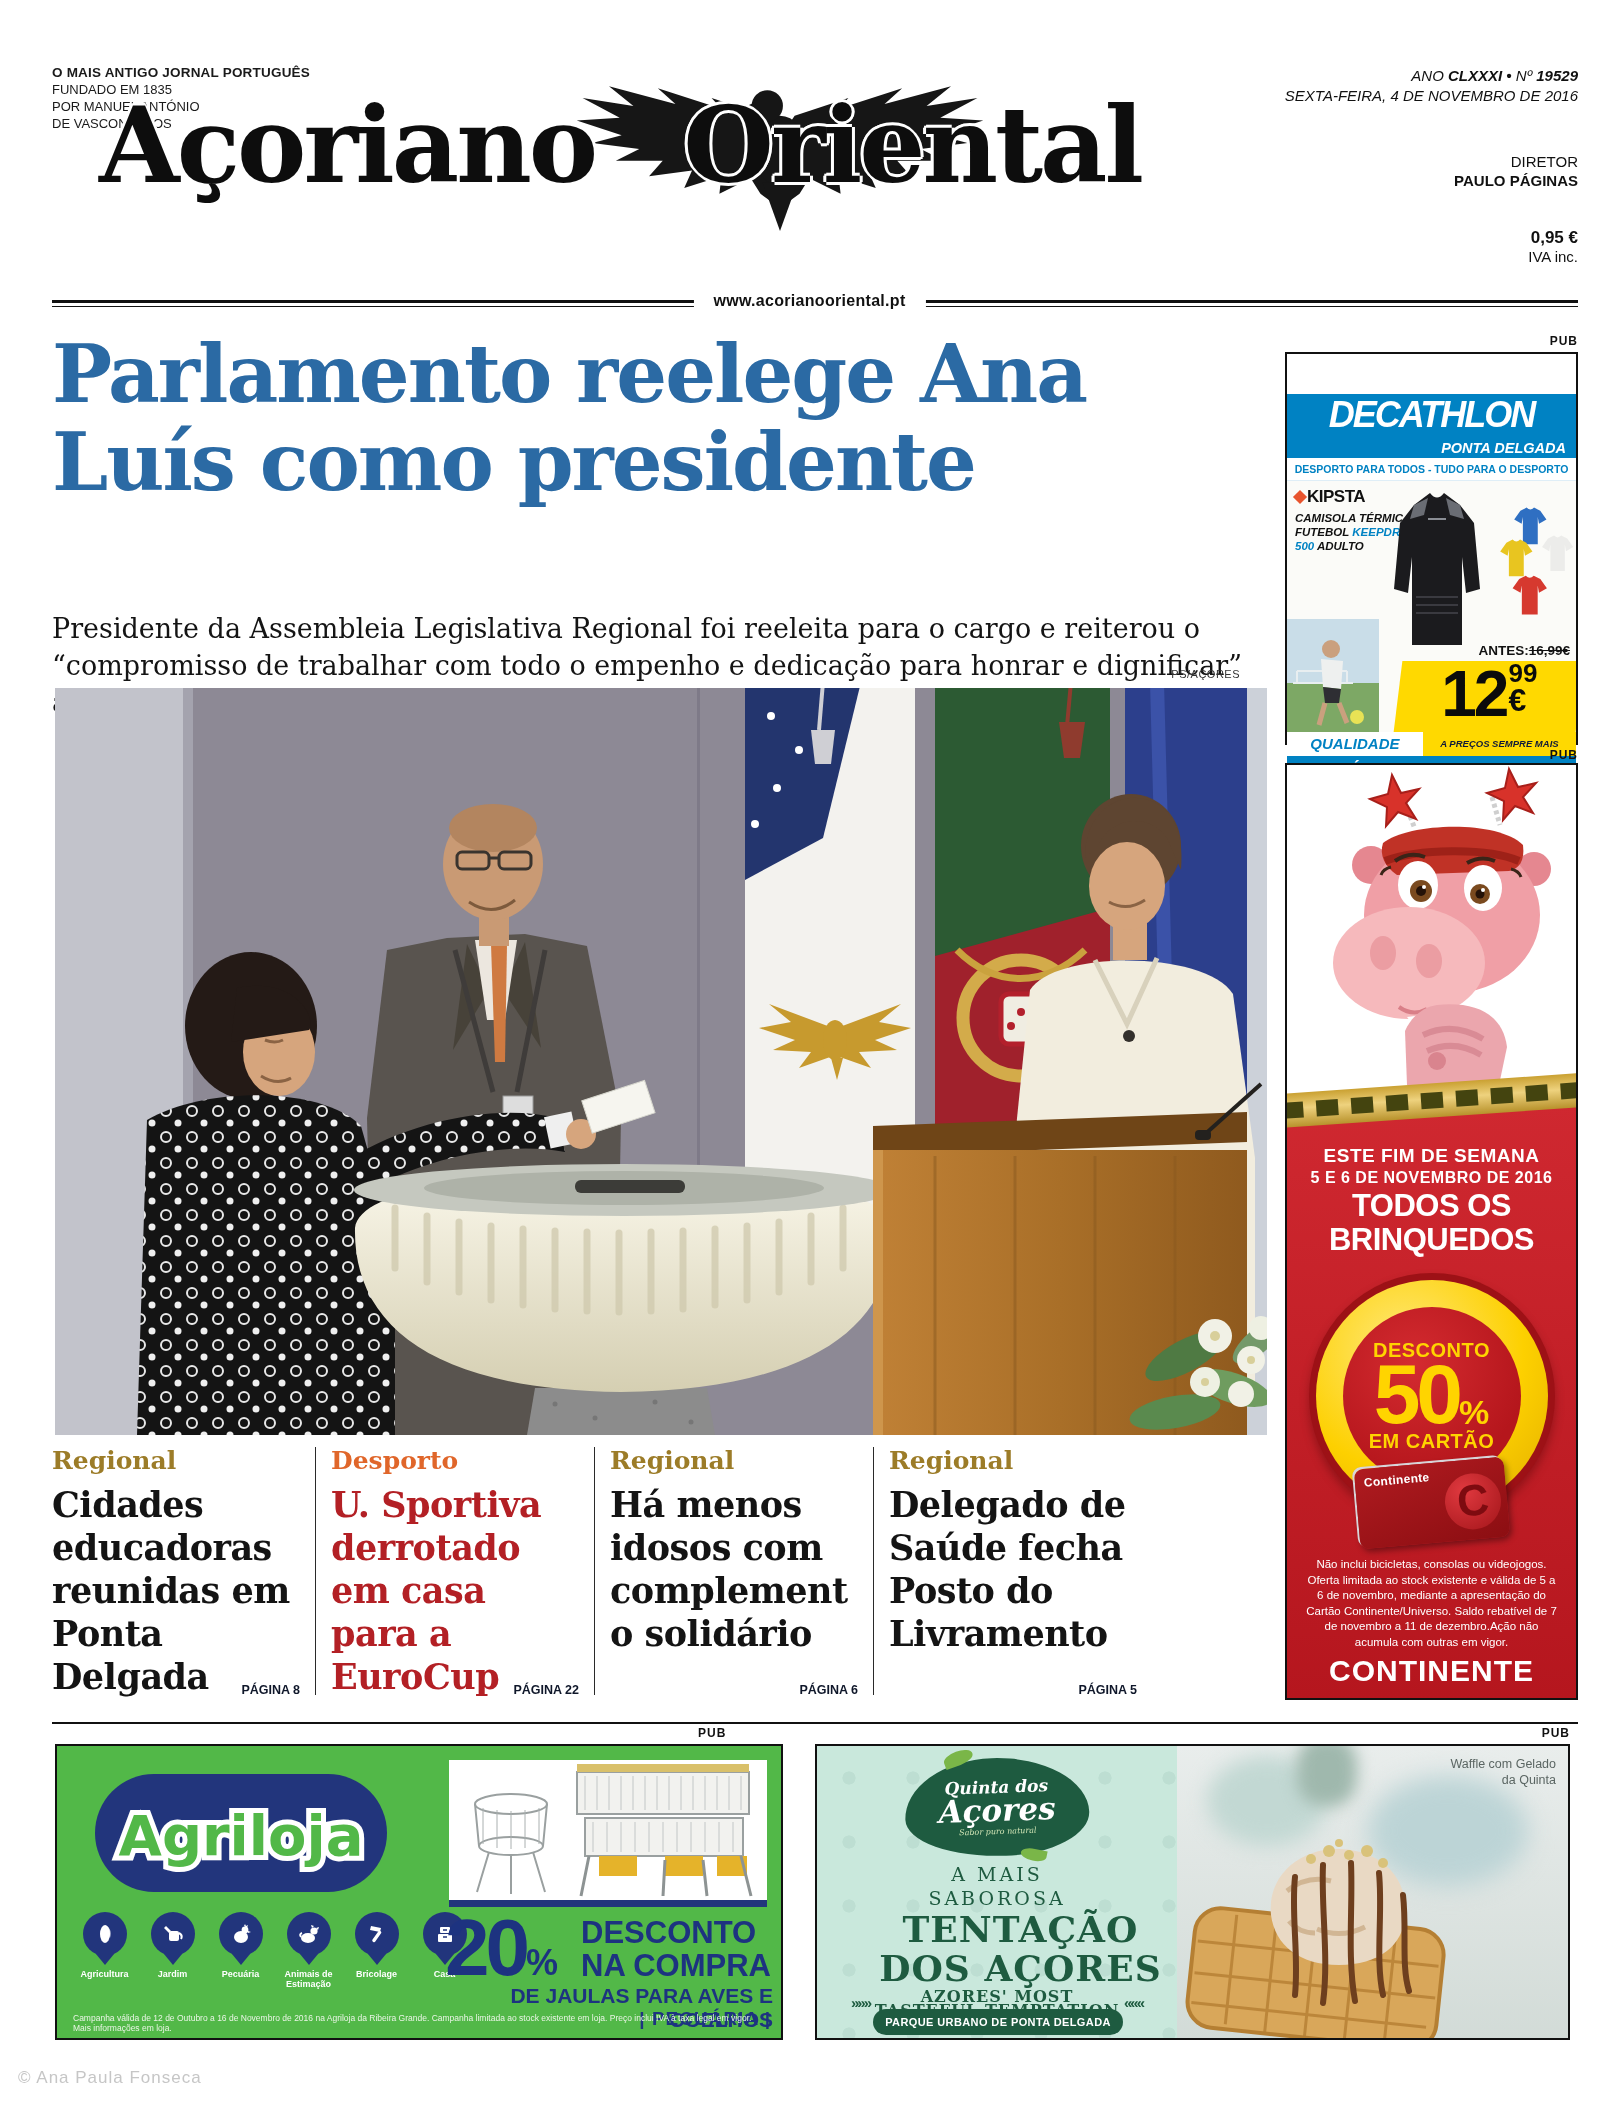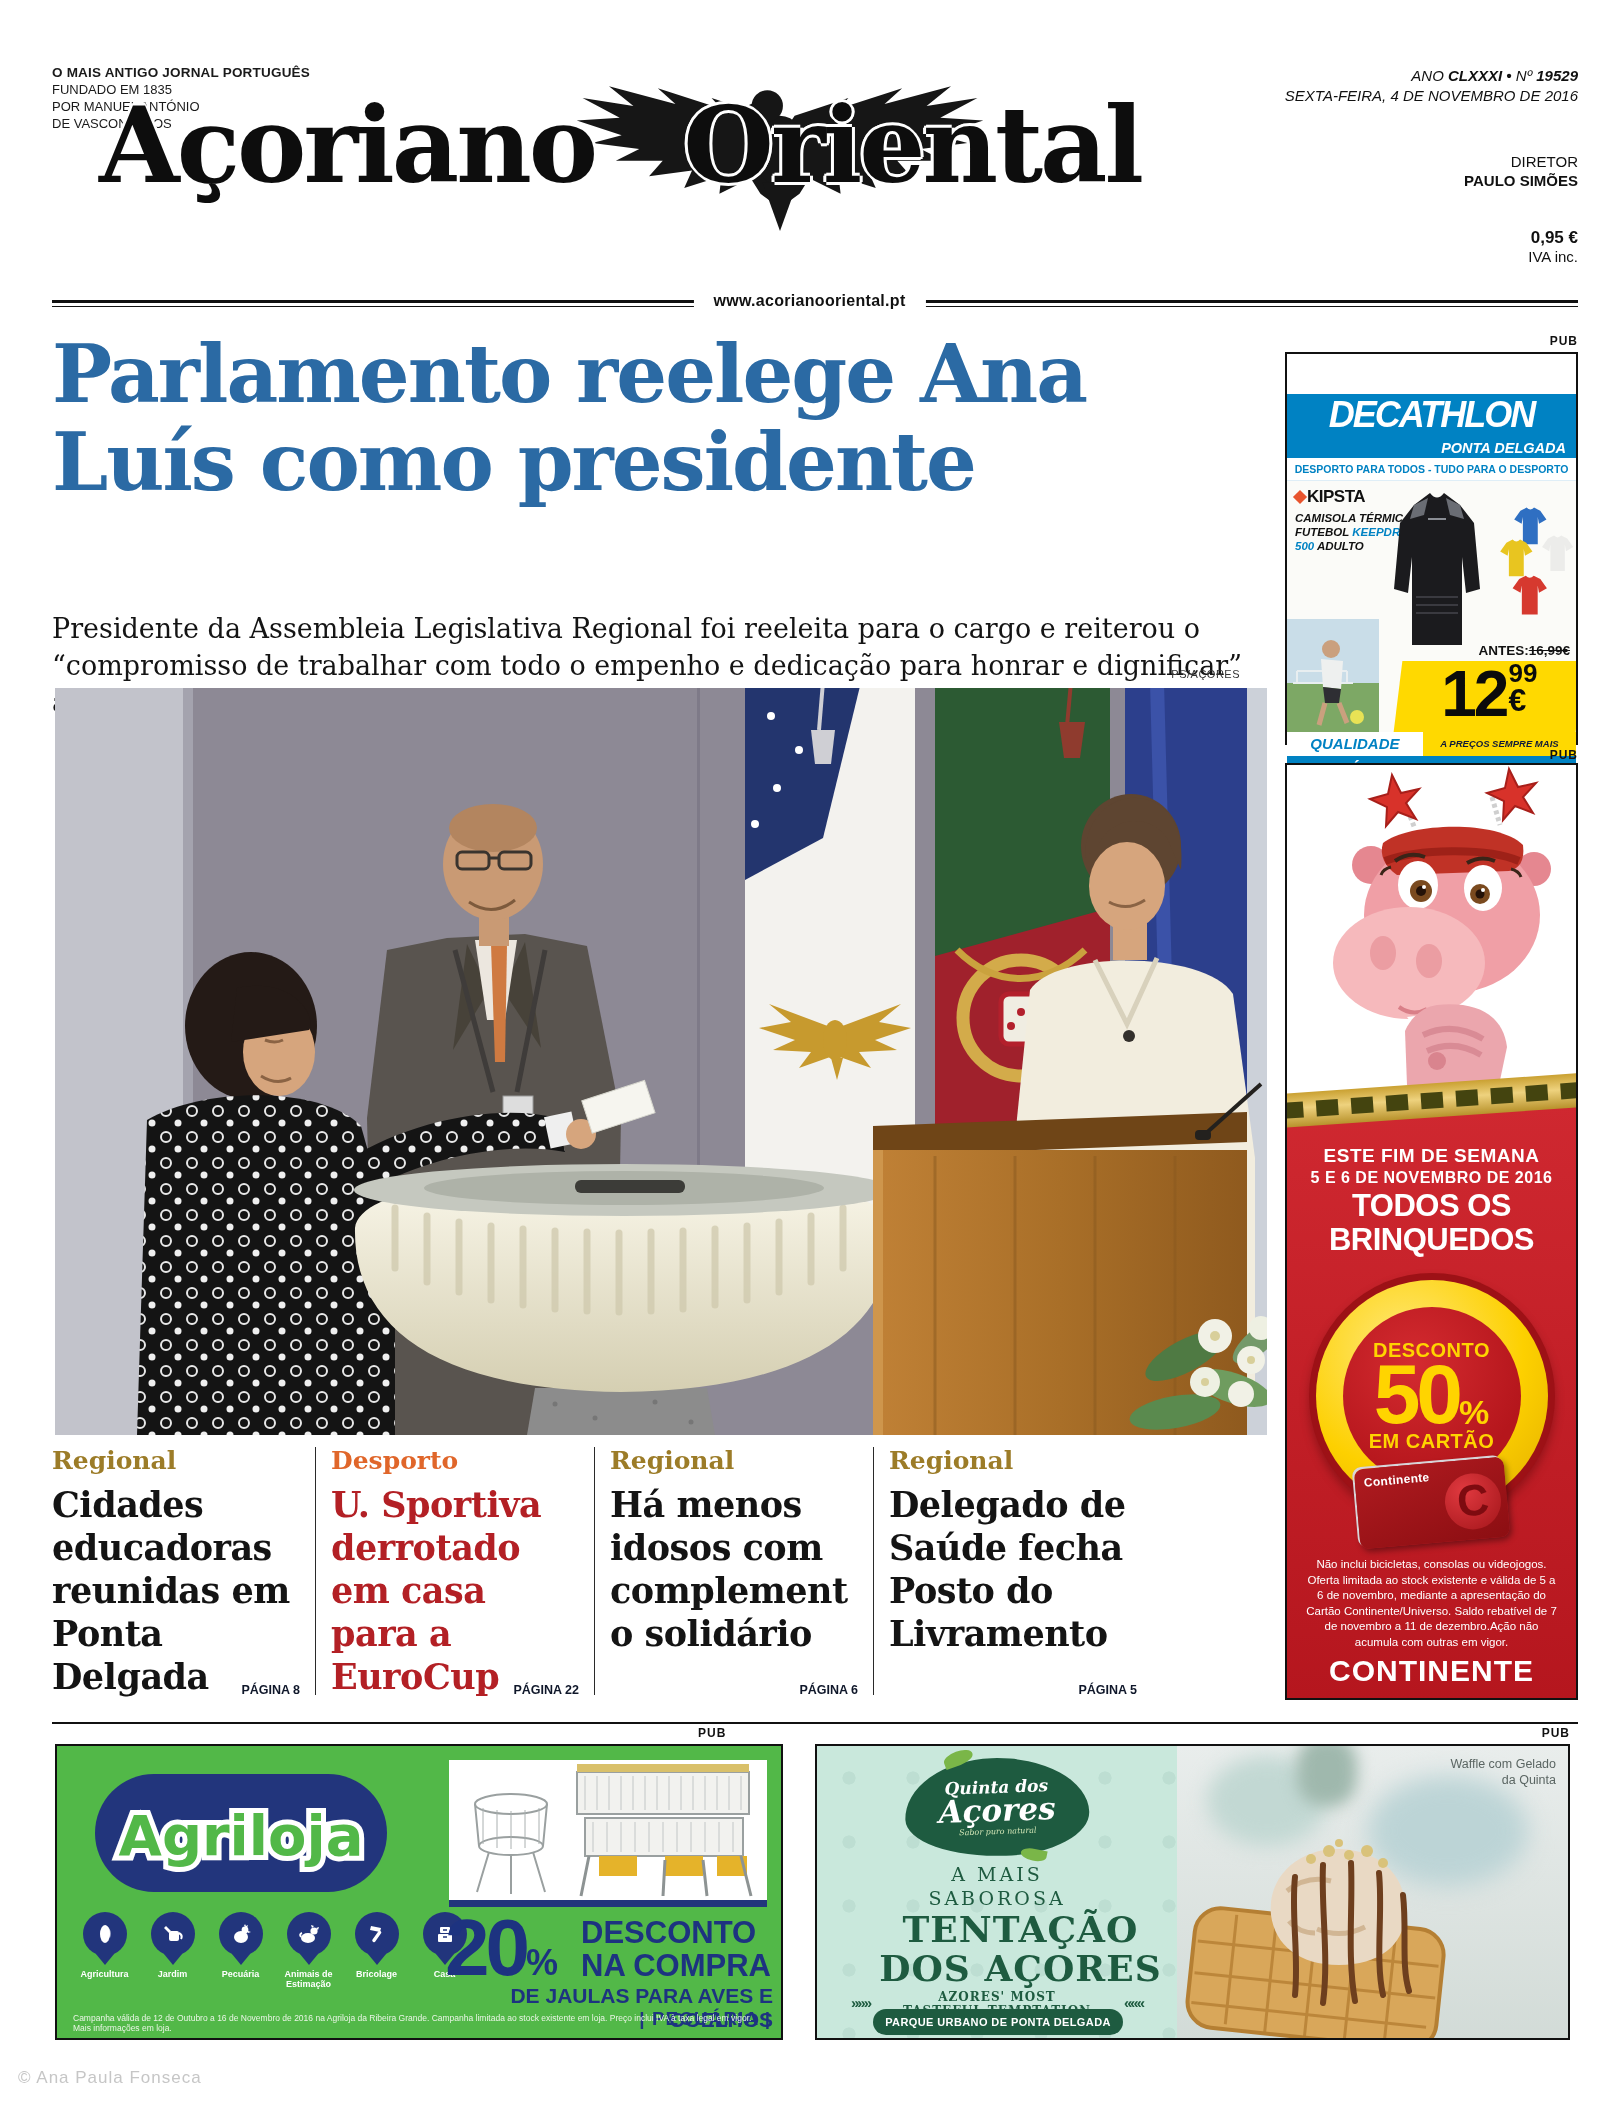--- a/index.html
+++ b/index.html
@@ -155,21 +155,21 @@
   .q-logo::after{content:"";position:absolute;bottom:-6px;right:44px;width:26px;height:12px;background:#7ab648;
       border-radius:50% 0 50% 50%;transform:rotate(14deg);}
   .q-b1{font-family:"DejaVu Serif",serif;font-style:italic;font-weight:bold;color:#fff;font-size:17px;line-height:18px;}
   .q-b2{font-family:"DejaVu Serif",serif;font-style:italic;font-weight:bold;color:#fff;font-size:31px;line-height:32px;margin-top:-2px;}
   .q-tag{font-family:"DejaVu Serif",serif;font-style:italic;color:#cfe3b4;font-size:8px;margin-top:1px;}
   .q-t12{position:absolute;left:0;top:116px;width:360px;text-align:center;color:#1e5b40;
       font-family:"DejaVu Serif",serif;font-size:19px;letter-spacing:3px;line-height:24px;}
   .q-t34{position:absolute;left:0;top:164px;width:407px;text-align:center;color:#1e5b40;
       font-family:"DejaVu Serif",serif;font-weight:bold;font-size:36px;letter-spacing:1px;line-height:39px;}
   .q-sub{position:absolute;left:0;top:244px;width:360px;text-align:center;color:#1e5b40;
-      font-family:"DejaVu Serif",serif;font-weight:bold;font-size:12px;letter-spacing:1px;line-height:14px;}
+      font-family:"DejaVu Serif",serif;font-weight:bold;font-size:16px;letter-spacing:1px;line-height:14px;}
   .q-orn{position:absolute;top:248px;color:#1e5b40;font-size:15px;font-weight:bold;letter-spacing:-2px;}
   .q-ornl{left:34px;} .q-ornr{right:34px;}
   .q-pill{position:absolute;left:56px;bottom:7px;width:250px;height:26px;background:#1e5b40;border-radius:13px;
       color:#fff;font-weight:bold;font-size:11px;letter-spacing:.4px;text-align:center;line-height:26px;}
   .q-rightp{position:absolute;left:360px;top:0;width:391px;height:296px;overflow:hidden;
       background:linear-gradient(180deg,#e9edec,#d2dbd7);}
   .q-blob1{position:absolute;left:30px;top:10px;width:120px;height:90px;background:#c2d8d3;border-radius:50%;filter:blur(10px);}
   .q-blob2{position:absolute;right:40px;top:30px;width:160px;height:110px;background:#bcd4d6;border-radius:50%;filter:blur(12px);}
   .q-blob3{position:absolute;left:120px;top:-10px;width:60px;height:70px;background:#9fb8ad;border-radius:40%;filter:blur(8px);}
   .q-caption{position:absolute;right:12px;top:10px;text-align:right;font-size:12.5px;line-height:16px;color:#5b6663;z-index:4;}
@@ -196,21 +196,21 @@
       <span class="b">CLXXXI</span>
       <span class="b">•</span>
       <span>Nº</span>
       <span class="b">19529</span>
     </div>
     <div>SEXTA-FEIRA, 4 DE NOVEMBRO DE 2016</div>
   </div>
 
   <div class="abs director">
     <div>DIRETOR</div>
-    <div class="b" style="font-weight:bold">PAULO SIMÕES</div>
+    <div class="b" style="font-weight:bold">PAULO PÁGINAS</div>
   </div>
 
   <div class="abs price">
     <div class="b">0,95 €</div>
     <div>IVA inc.</div>
   </div>
 
   <svg class="abs eagle" viewBox="0 0 440 200">
     <path fill="#161616" d="M220,92 L205,70 L150,52 L160,63 L95,42 L113,58 L45,40 L70,60 L18,52 L56,72 L12,75 L58,90 L28,98 L76,104 L52,116 L100,116 L86,132 L130,126 L122,144 L160,132 L158,150 L190,134 L200,150 L214,160 Z"></path>
     <path fill="#161616" d="M220,92 L235,70 L290,52 L280,63 L345,42 L327,58 L395,40 L370,60 L422,52 L384,72 L428,75 L382,90 L412,98 L364,104 L388,116 L340,116 L354,132 L310,126 L318,144 L280,132 L282,150 L250,134 L240,150 L226,160 Z"></path>

